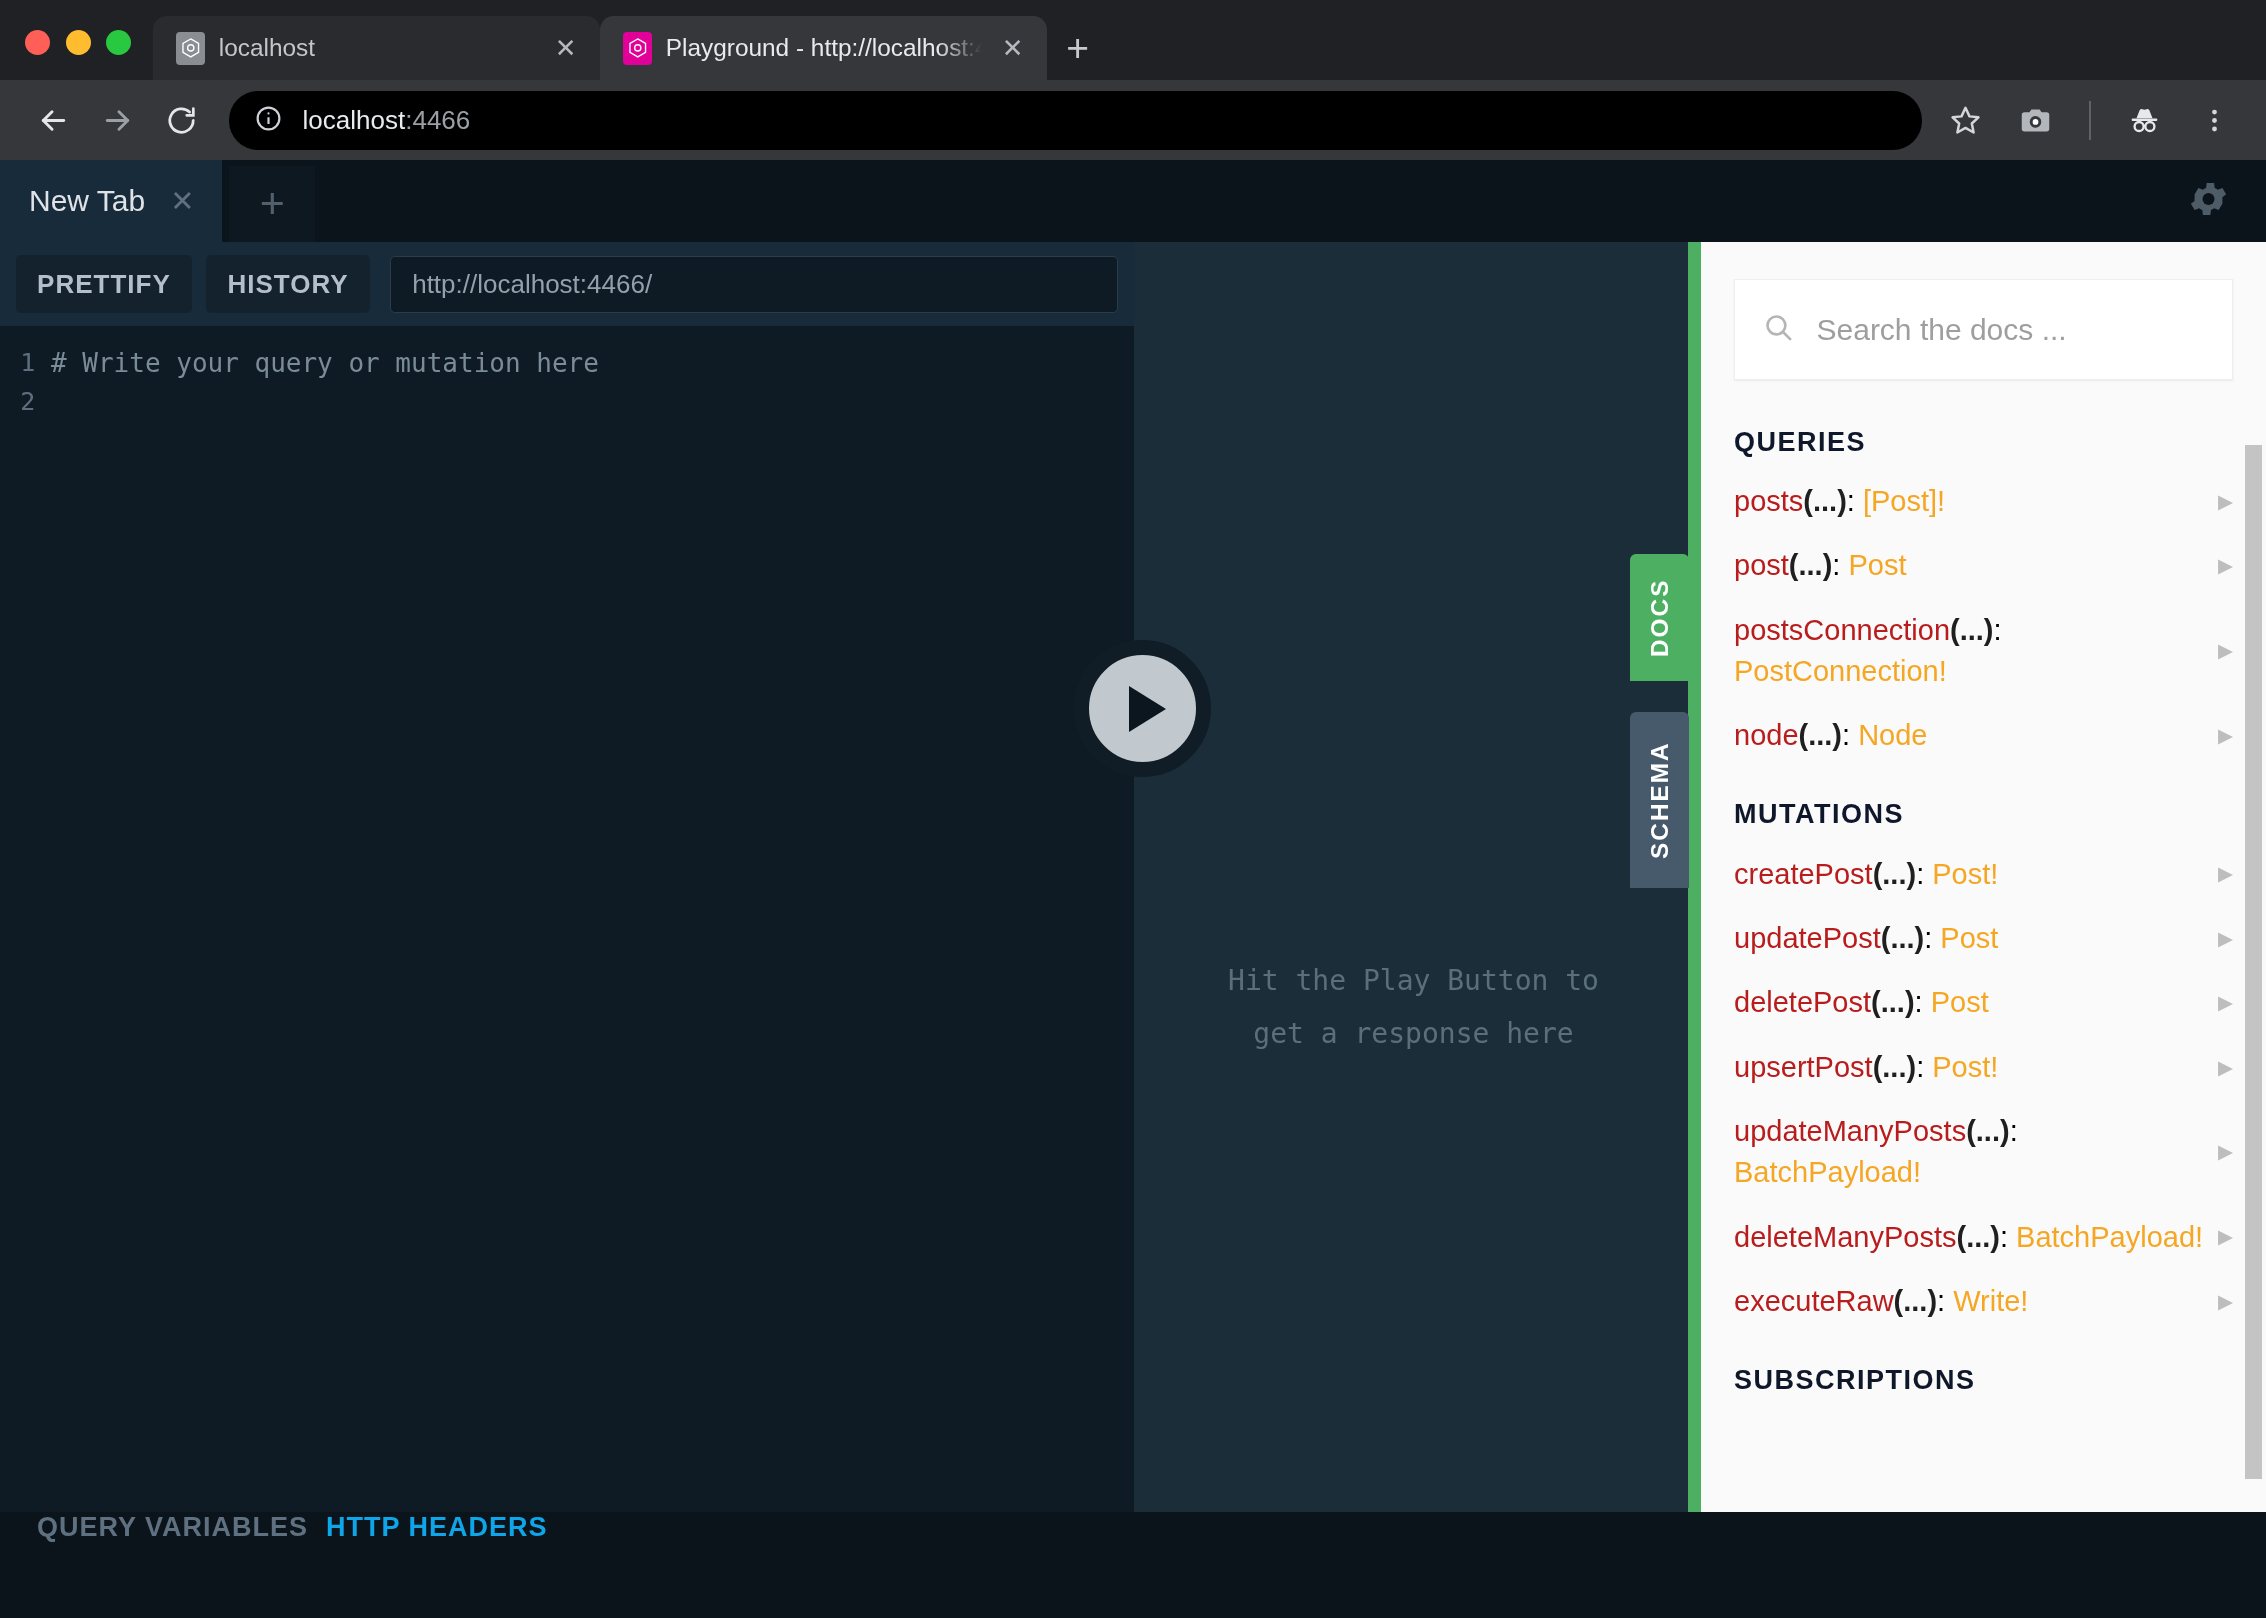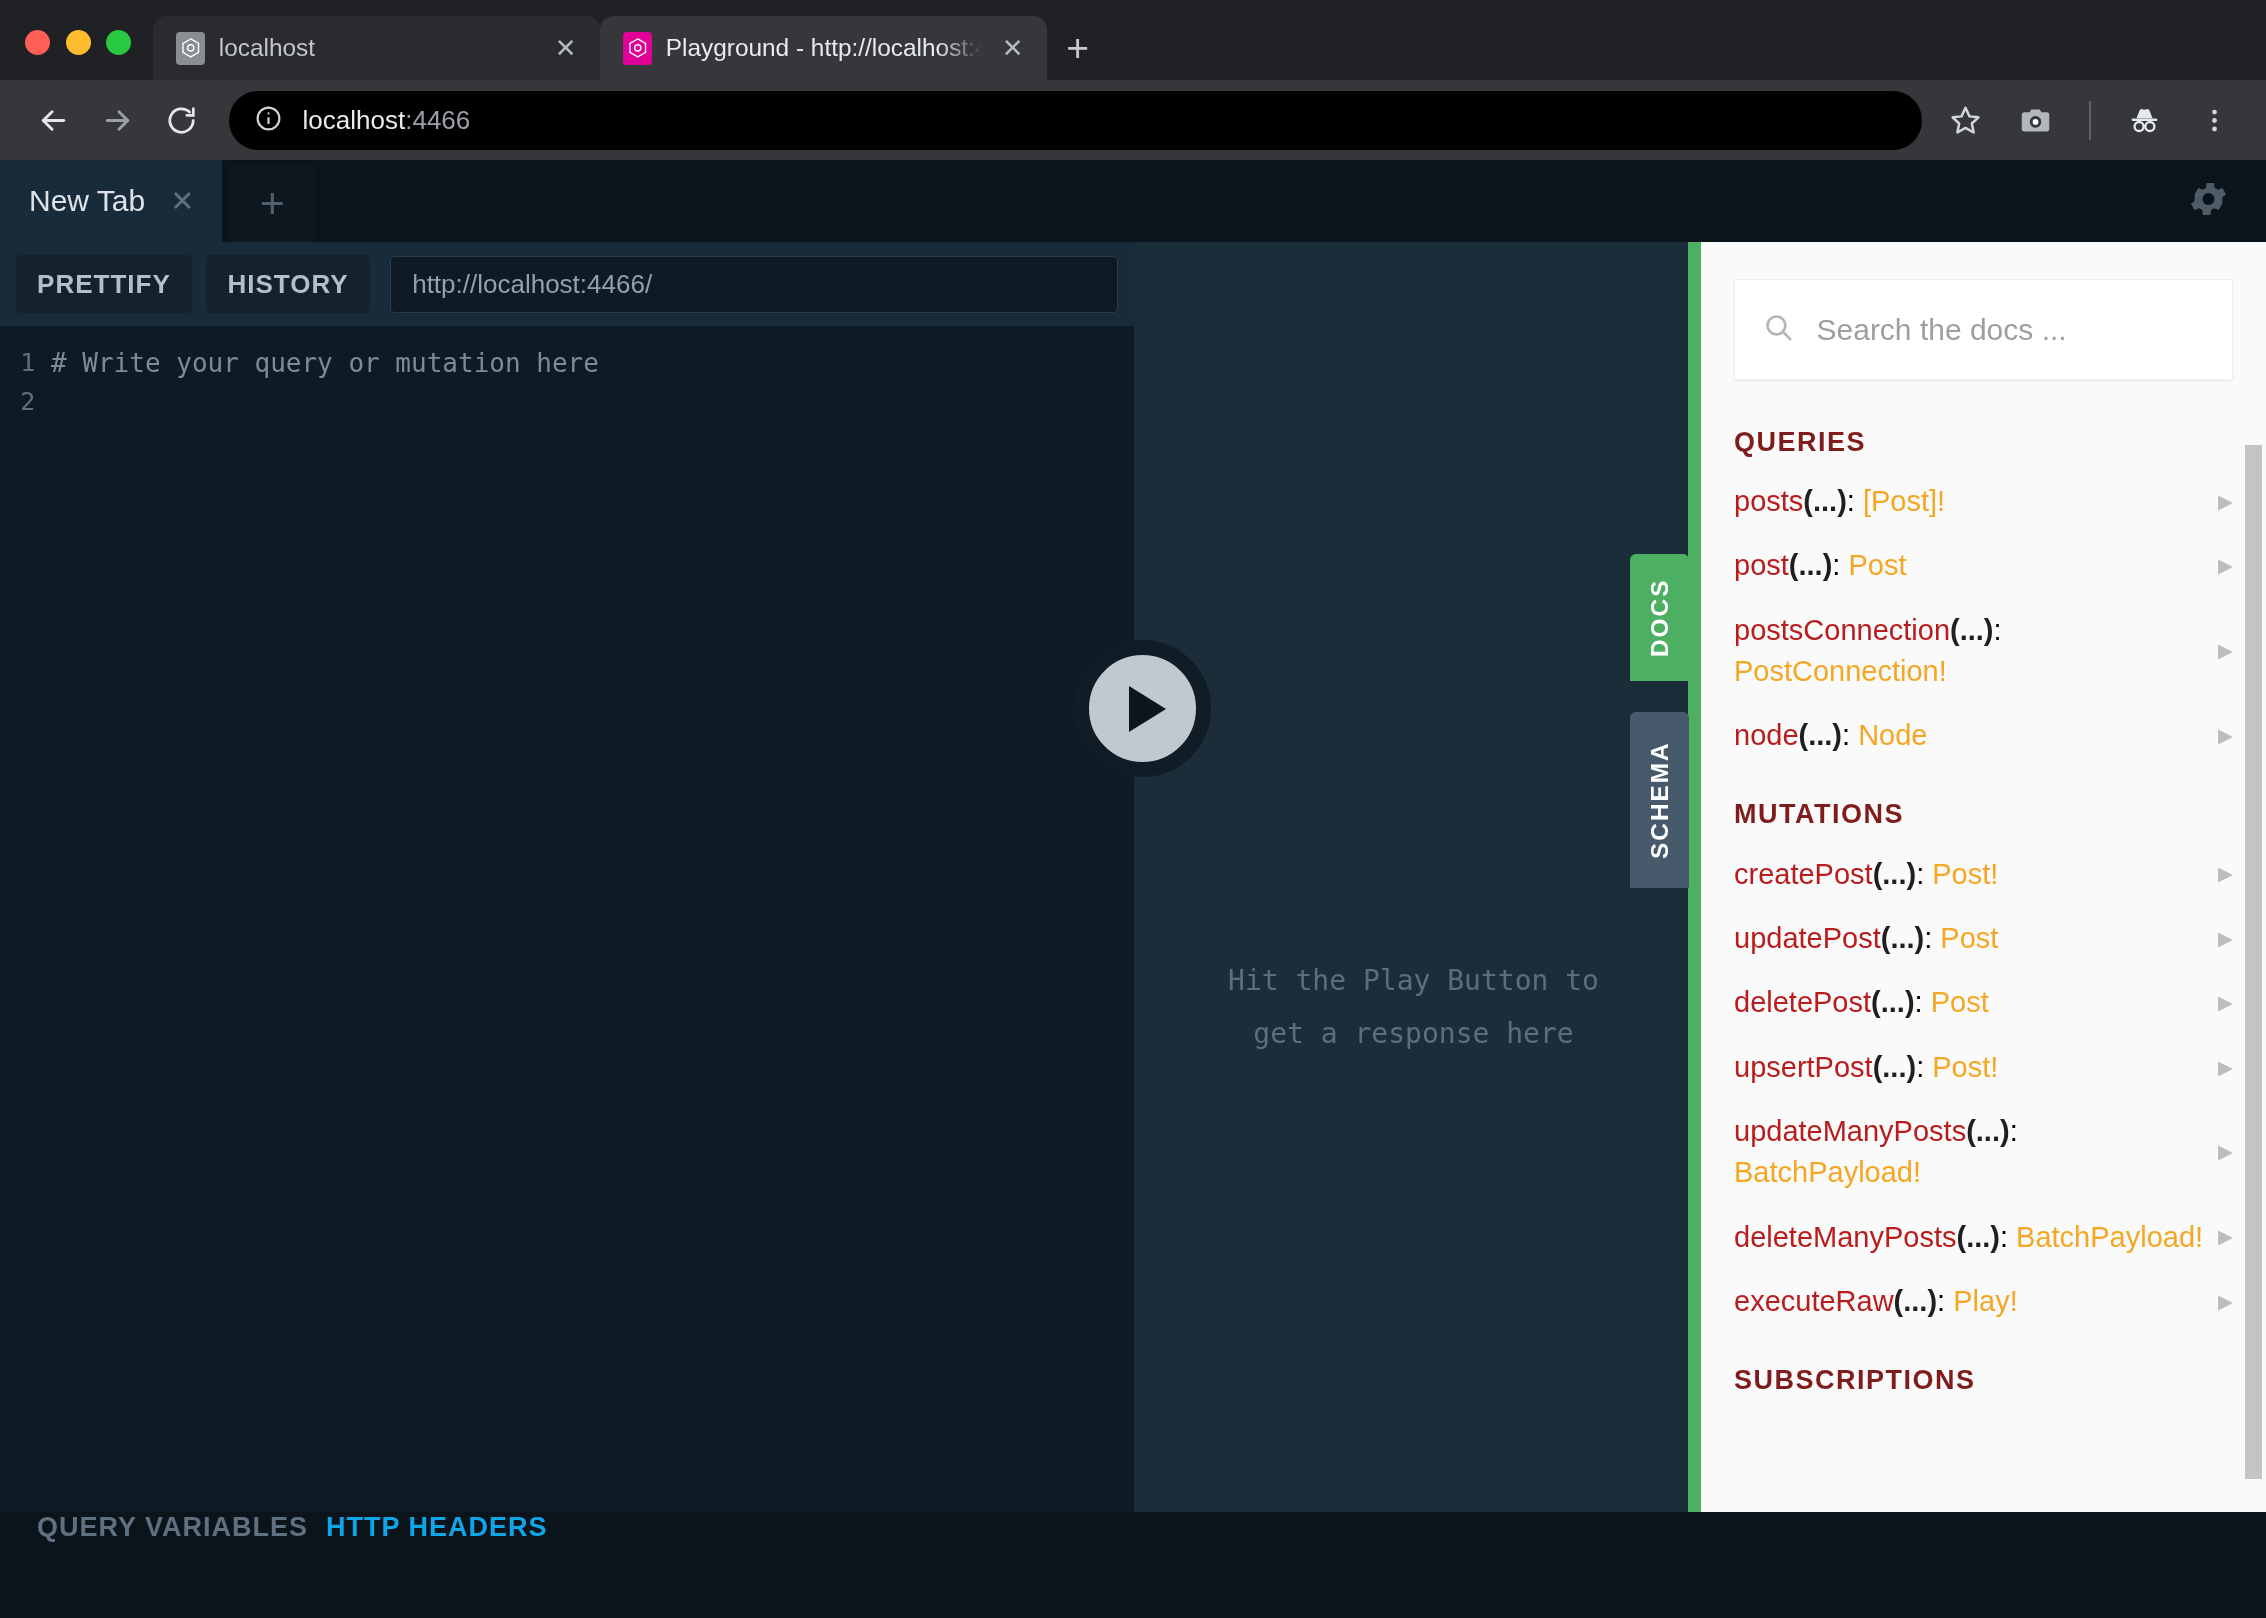--- a/index.html
+++ b/index.html
@@ -181,21 +181,21 @@
   }
   .docs-search-wrap { padding: 37px 33px 33px 33px; background: #fafafa; }
   .docs-search {
     background: #ffffff; border: 1px solid #eeeeee; height: 101px;
     display: flex; align-items: center; gap: 21.5px; padding: 0 27px;
     box-shadow: 0 1px 2px rgba(0,0,0,0.07);
   }
   .docs-search-ph { font-size: 30px; color: #9e9e9e; }
   .docs-list { padding: 0 33px 0 33px; }
   .docs-heading {
-    font-size: 27px; letter-spacing: 1.5px; font-weight: 700; color: #7f1d1d;
+    font-size: 27px; letter-spacing: 1.5px; font-weight: 700; color: #0f172a;
     margin: 13.7px 0 23.4px 0;
   }
   .docs-heading.sub { margin-top: 43px; }
   .docs-row {
     display: flex; align-items: center; justify-content: space-between;
     gap: 11.7px; margin-bottom: 23.4px;
   }
   .docs-sig { font-size: 29px; line-height: 41px; }
   .fname { color: #b91c1c; }
   .fargs { color: #1f1f1f; font-weight: 600; }
@@ -417,21 +417,21 @@
           </div>
           <div class="docs-row">
             <span class="docs-sig"><span class="fname">updateManyPosts</span><span class="fargs">(...)</span>: <span class="ftype">BatchPayload!</span></span>
             <span class="caret">▶</span>
           </div>
           <div class="docs-row">
             <span class="docs-sig"><span class="fname">deleteManyPosts</span><span class="fargs">(...)</span>: <span class="ftype">BatchPayload!</span></span>
             <span class="caret">▶</span>
           </div>
           <div class="docs-row">
-            <span class="docs-sig"><span class="fname">executeRaw</span><span class="fargs">(...)</span>: <span class="ftype">Play!</span></span>
+            <span class="docs-sig"><span class="fname">executeRaw</span><span class="fargs">(...)</span>: <span class="ftype">Write!</span></span>
             <span class="caret">▶</span>
           </div>
 
           <div class="docs-heading sub">SUBSCRIPTIONS</div>
         </div>
 
         <div class="docs-scroll"></div>
       </div>
 
       <div class="bottom-bar">

